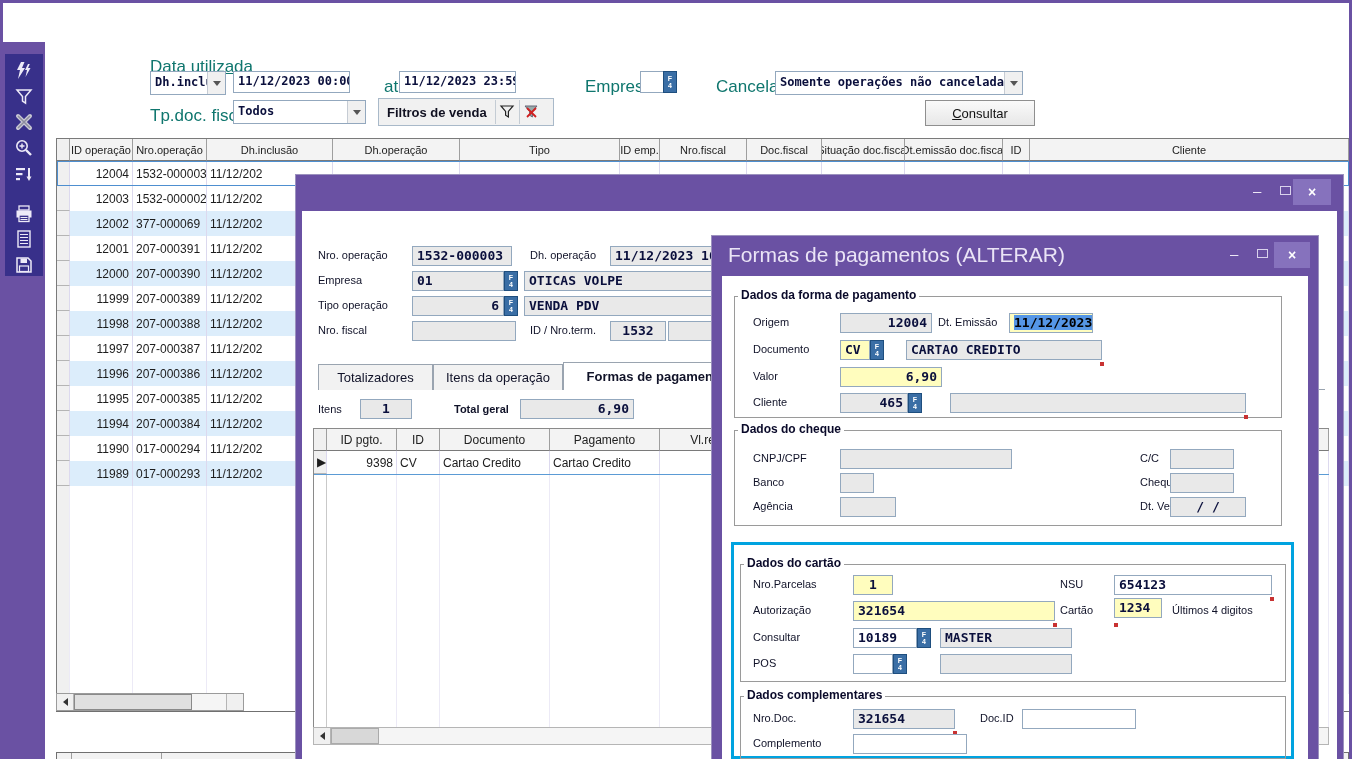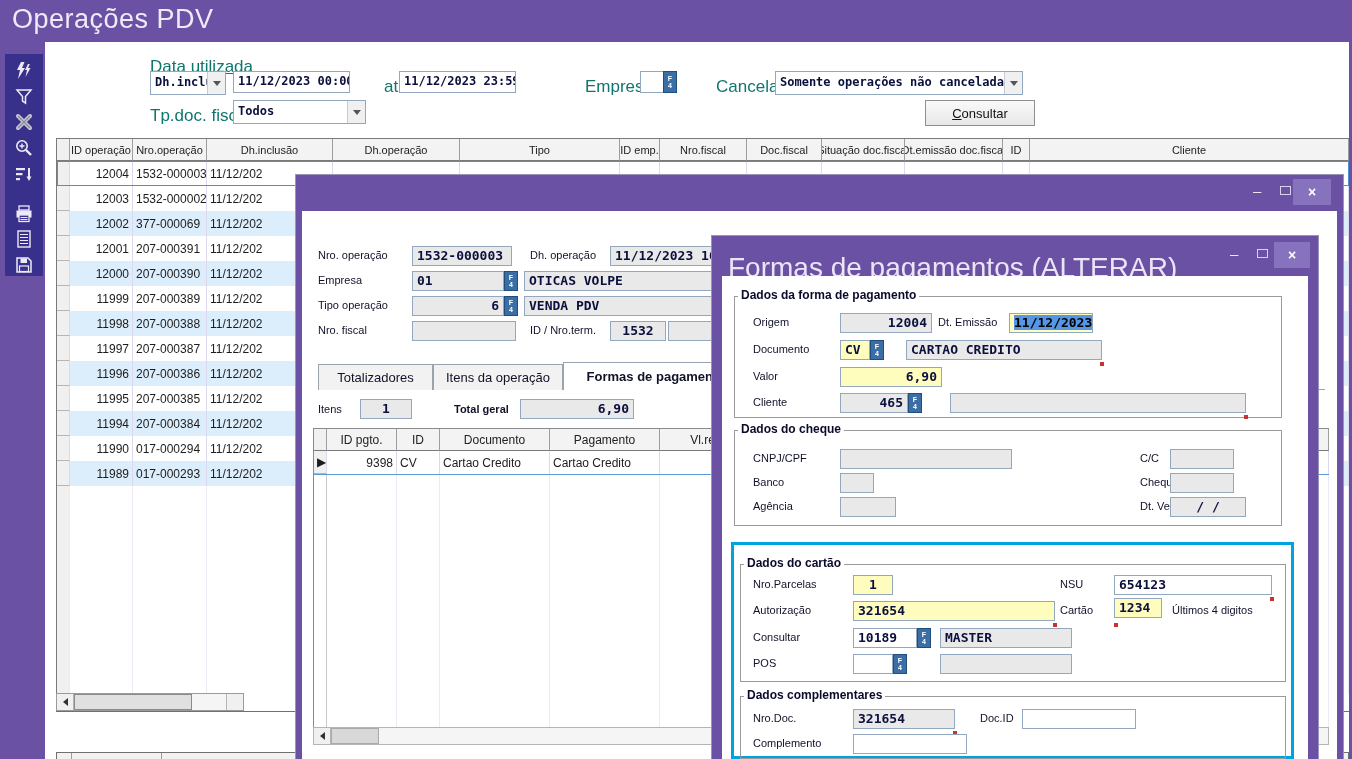--- a/index.html
+++ b/index.html
@@ -102,23 +102,20 @@
   
   .bgrid{position:absolute;background:#F2F2F2;border:1px solid #707070;border-bottom:none}
   .bgrid i{position:absolute;top:0;bottom:0;width:1px;background:#9E9E9E}
   svg{display:block}
 </style>
 </head>
 <body>
 
 <div id="screen">
 
-  <div class="titlebar">
-    <div class="t">Operações PDV</div>
-  </div>
 
   <div class="gutter"></div>
   <div class="iconbar">
     <div class="ibtn">
         <span>
       <svg width="20" height="20" viewBox="0 0 20 20">
             <path d="M7 1 L3 9 h3 l-2 9 7-11 H8 l2.5-6 z" fill="#EDEAF8"></path>
             <path d="M14 3 L11 9 h2 l-1.5 7 5-9 h-2.5 l1.8-4 z" fill="#EDEAF8"></path>
           </svg>
         </span>
@@ -209,20 +206,38 @@
     <span class="dd">
         <i class="chev"></i>
       </span>
   </div>
   <div class="lbl" style="left:150px;top:106px">Tp.doc. fiscal</div>
   <div class="combo" style="left:233px;top:100px;width:133px">
     <span class="val">Todos</span>
     <span class="dd">
         <i class="chev"></i>
       </span>
+  </div>
+  <div class="fpanel" style="left:378px;top:98px;width:176px;height:28px">
+    <span class="ft">Filtros de venda</span>
+    <span class="minibtn">
+        <span>
+      <svg width="16" height="16" viewBox="0 0 16 16">
+            <path d="M2 2 h12 l-4.6 5.4 V13 l-2.8 -1.8 V7.4 Z" fill="none" stroke="#222" stroke-width="1.2"></path>
+          </svg>
+        </span>
+    </span>
+    <span class="minibtn">
+        <span>
+      <svg width="16" height="16" viewBox="0 0 16 16">
+            <path d="M2 2 h12 l-4.6 5.4 V13 l-2.8 -1.8 V7.4 Z" fill="#9AA" stroke="#667" stroke-width="1"></path>
+            <path d="M4 4 L13 13 M13 4 L4 13" stroke="#D02020" stroke-width="1.8"></path>
+          </svg>
+        </span>
+    </span>
   </div>
   <div class="btn" style="left:925px;top:100px;width:110px;height:26px">
     <span class="fl">Consultar</span>
   </div>
 
   <div class="mgrid">
     <div class="mrow mhead">
       <span class="c ind"></span>
       <span class="c">ID operação</span>
       <span class="c">Nro.operação</span>
@@ -550,21 +565,21 @@
         <span class="sbtn">
             <i class="tri-l"></i>
           </span>
         <span class="sthumb" style="width:48px;background:#D8D8D8;border-color:#AAA"></span>
         <span style="flex:1"></span>
       </div>
     </div>
   </div>
 
   <div class="dialog" style="left:712px;top:236px;width:606px;height:523px;z-index:20">
-    <div class="dtitle" style="left:16px;top:16px;font-size:28px">Formas de pagamentos (ALTERAR)</div>
+    <div class="dtitle" style="left:16px;top:7px;font-size:21px">Formas de pagamentos (ALTERAR)</div>
     <span class="wmin" style="left:518px;top:10px">–</span>
     <span class="wmaxbox" style="left:545px;top:13px"></span>
     <span class="wclose" style="left:562px;top:6px;width:36px;height:26px">×</span>
 
     <div class="client" style="left:10px;top:40px;width:586px;height:483px">
 
       <div class="grp" style="left:12px;top:20px;width:548px;height:122px"></div>
       <div class="gtitle" style="left:16px;top:12px">Dados da forma de pagamento</div>
 
       <div class="dlbl" style="left:31px;top:40px">Origem</div>

